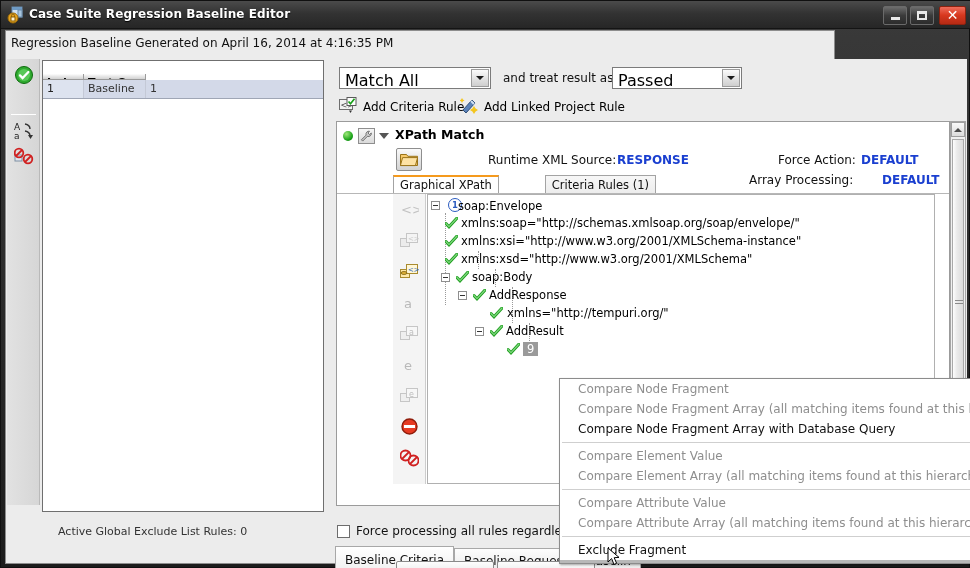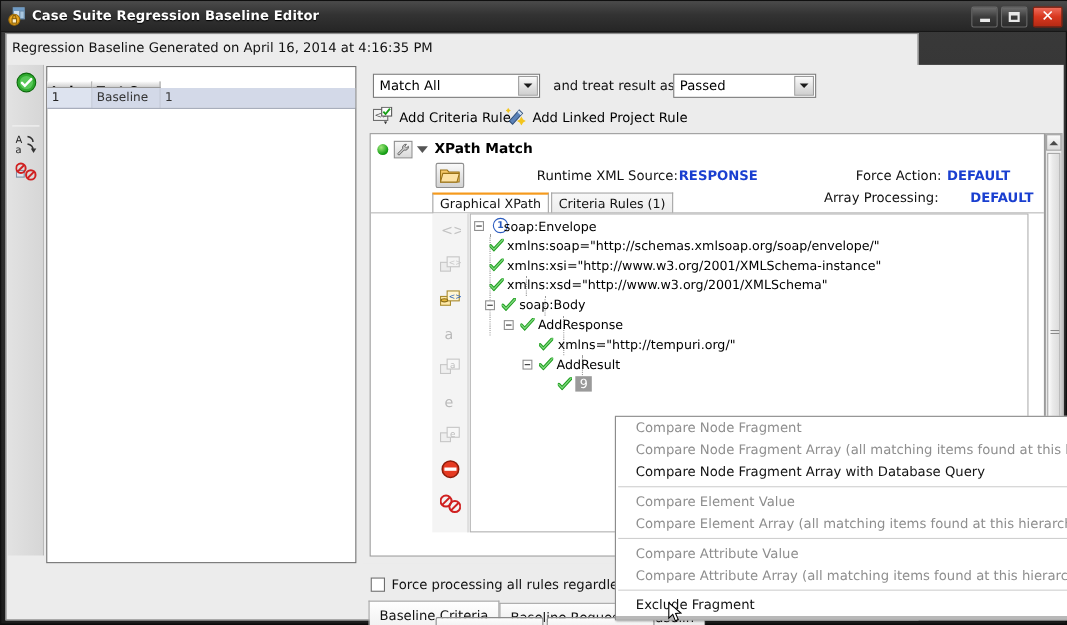--- a/index.html
+++ b/index.html
@@ -127,21 +127,21 @@
   #combo-match {
     position: absolute; left: 9px; top: 8px;
     width: 152px; height: 22px;
     background: #fff; border: 1px solid #7b7b7b;
   }
   #combo-pass {
     position: absolute; left: 282px; top: 8px;
     width: 130px; height: 22px;
     background: #fff; border: 1px solid #7b7b7b;
   }
-  .combo-text { position:absolute; left:5px; top:3px; font-size:12px; color:#000; }
+  .combo-text { position:absolute; left:5px; top:3px; font-size:16px; color:#000; }
   .combo-btn {
     position:absolute; right:1px; top:1px; width:18px; height:18px;
     background: linear-gradient(180deg,#fbfbfb,#e2e2e2 55%,#cfcfcf);
     border: 1px solid #9c9c9c;
     display:flex; align-items:center; justify-content:center;
   }
   .caret { width:0;height:0;border-left:4px solid transparent;border-right:4px solid transparent;border-top:4px solid #1a1a1a;}
   #treat-label { position:absolute; left:173px; top:12px; font-size:12px; color:#111;}
 
   
@@ -196,21 +196,21 @@
     display:flex; align-items:center; justify-content:center;
   }
   #rxs-label { position:absolute; left:151px; top:31px; font-size:12px; color:#111;}
   #rxs-val  { position:absolute; left:280px; top:31px; font-size:12px; color:#1a3fd0; font-weight:bold;}
   #fa-label { position:absolute; left:441px; top:31px; font-size:12px; color:#111;}
   #fa-val   { position:absolute; left:524px; top:31px; font-size:12px; color:#1a3fd0; font-weight:bold;}
   #ap-label { position:absolute; left:412px; top:51px; font-size:12px; color:#111;}
   #ap-val   { position:absolute; left:545px; top:51px; font-size:12px; color:#1a3fd0; font-weight:bold;}
 
   
-  #xp-tabs { position:absolute; left:56px; top:53px; display:flex; align-items:flex-end; }
+  #xp-tabs { position:absolute; left:56px; top:53px; display:flex; align-items:flex-end;gap:44px; }
   .xtab {
     height: 19px; padding: 2px 6px 0 6px;
     font-size: 11.5px; color:#111;
     background: linear-gradient(180deg,#f7f7f7,#ececec);
     border:1px solid #a3a3a3; border-bottom:none;
     margin-right: 2px;
   }
   .xtab.sel {
     background:#fff; border-top: 2px solid #f59a1d;
     padding-top: 1px;
@@ -360,20 +360,21 @@
         <div class="gh c1">Test Case</div>
       </div>
       <div id="grid-row">
         <div class="gc c0">1</div>
         <div class="gc c1">Baseline</div>
         <div class="gc c2">1</div>
       </div>
       <div id="grid-rowline"></div>
     </div>
 
+    <div id="exclude-label">Active Global Exclude List Rules: 0</div>
 
     <div id="rpanel">
 
       <div id="combo-match">
         <span class="combo-text">Match All</span>
         <span class="combo-btn">
             <i class="caret"></i>
           </span>
       </div>
 

